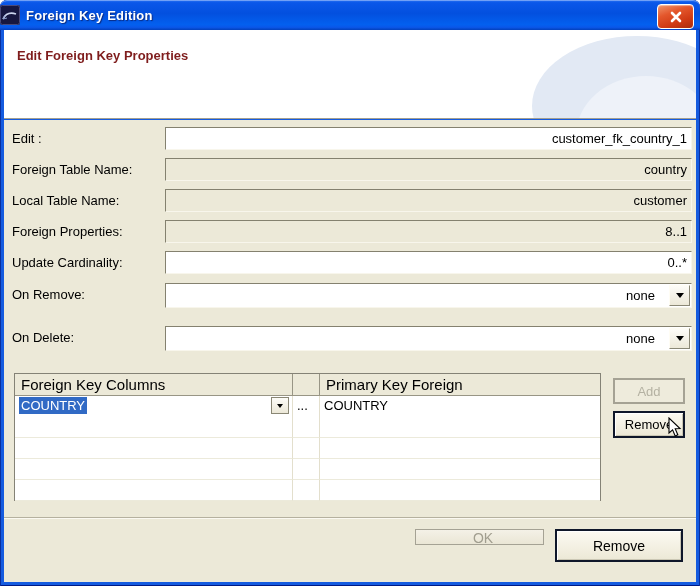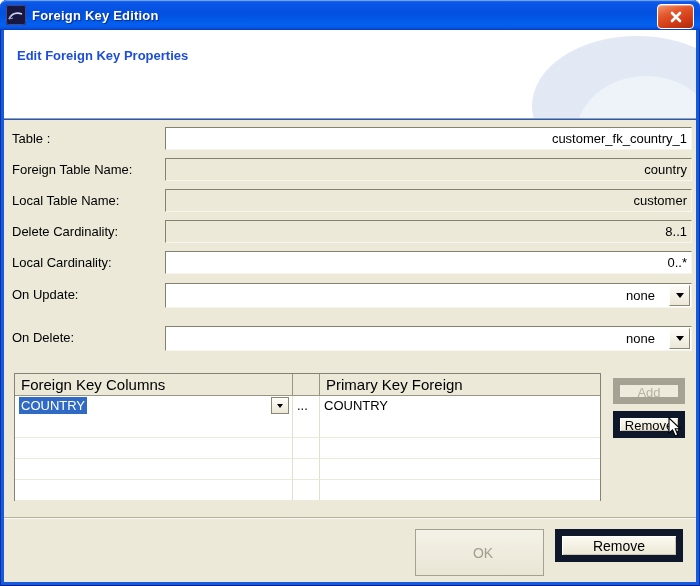--- a/index.html
+++ b/index.html
@@ -10,21 +10,21 @@
     box-shadow: inset 1px 0 0 #0a2f9e, inset -1px 0 0 #0a2f9e, inset 0 -1px 0 #001a86;
     border-radius:7px 7px 0 0;
     overflow:hidden;
   }
   
   .titlebar {
     position:absolute; top:0; left:0; right:0; height:30px;
     background:linear-gradient(180deg,#2b74f3 0%,#0a57e9 9%,#0350df 45%,#0360ef 82%,#0a57e9 91%,#0340bb 100%);
     border-radius:7px 7px 0 0;
     box-shadow: inset 0 1px 0 rgba(255,255,255,.35);
-    display:flex; align-items:center; padding-left:6px;
+    display:flex; align-items:center; 
   }
   .app-icon { width:20px; height:20px; margin-right:6px; flex:0 0 auto; }
   .win-title {
     color:#fff; font-weight:bold; font-size:13px;
     text-shadow:1px 1px 1px #0a2a80; letter-spacing:.2px;
   }
   .close-btn {
     position:absolute; top:4px; right:6px; width:37px; height:25px;
     border:1px solid #fff; border-radius:4px;
     background:linear-gradient(160deg,#f0976f 0%,#e4572c 35%,#cf3a14 70%,#a92c0d 100%);
@@ -33,21 +33,21 @@
   }
   
   .banner {
     position:absolute; top:30px; left:4px; right:4px; height:89px;
     background:#ffffff; border-bottom:1px solid #a39f90; overflow:hidden;
   }
   .deco-a { position:absolute; right:-46px; bottom:-58px; width:210px; height:140px;
             border-radius:50%; background:#e2e9f4; }
   .deco-b { position:absolute; right:-20px; bottom:-78px; width:140px; height:120px;
             border-radius:50%; background:#eef2f9; }
-  .banner-title { position:absolute; left:13px; top:18px; font-size:13px; font-weight:bold; color:#1d4ed8; }
+  .banner-title { position:absolute; left:13px; top:18px; font-size:13px; font-weight:bold; color:#7f1d1d; }
   
   .content { position:absolute; top:120px; left:4px; right:4px; bottom:4px; background:#ece9d8; }
   .frow { position:absolute; left:12px; right:8px; height:23px; }
   .flabel { position:absolute; left:0; top:0; line-height:23px; font-size:13px; color:#000; white-space:nowrap; }
   .fbox {
     position:absolute; left:153px; right:0; top:0; height:23px;
     border:1px solid; border-color:#84816f #f8f6ec #f8f6ec #84816f;
     font-size:13px; line-height:21px; padding:0 4px;
     font-family:"Liberation Sans","DejaVu Sans",sans-serif;
     text-align:right;
@@ -83,34 +83,34 @@
   .cell-combo {
     position:absolute; top:1px; right:3px; width:18px; height:17px;
     background:linear-gradient(180deg,#fdfcf8,#ece8d8);
     border:1px solid #8a8775; display:flex; align-items:center; justify-content:center; cursor:pointer;
   }
   .cell-combo .arr-down { border-top-width:4px; border-left-width:3.5px; border-right-width:3.5px; }
   
   .btn {
     position:absolute; font-size:13px; text-align:center;
     background:linear-gradient(180deg,#fcfaf2,#ece8d6);
-    border:7px solid #0f172a;
+    border:2px solid #0f172a;
     box-shadow: inset 1px 1px 0 #ffffff, inset -1px -1px 0 #cbc7b4;
     color:#000; cursor:pointer;
     font-family:"Liberation Sans","DejaVu Sans",sans-serif;
   }
   .btn:disabled, .btn.disabled {
     color:#b4b1a2; border-color:#a5a294;
     background:#eeebdc; box-shadow:none; cursor:default;
   }
   .btn-add    { left:613px; top:378px; width:72px; height:26px; }
   .btn-remove { left:613px; top:411px; width:72px; height:27px; }
   .sep { position:absolute; left:4px; right:4px; top:517px; height:2px;
          border-top:1px solid #b5b19f; border-bottom:1px solid #fbf9f1; }
-  .btn-ok     { left:415px; top:529px; width:129px; height:47px; font-size:14px; border:1px solid #55534a; box-shadow: inset 1px 1px 0 #ffffff, inset -2px -2px 0 #cbc7b4; padding-left: 7px; }
+  .btn-ok     { left:415px; top:529px; width:129px; height:16px; font-size:14px; border:1px solid #55534a; box-shadow: inset 1px 1px 0 #ffffff, inset -2px -2px 0 #cbc7b4; padding-left: 7px; }
   .btn-ok.disabled { color:#a19e8f; background:linear-gradient(180deg,#f4f1e7,#eae6d5); }
   .btn-cancel { left:555px; top:529px; width:128px; height:33px; font-size:14px; }
   .cursor { position:absolute; left:668px; top:417px; z-index:20; pointer-events:none; }
 </style>
 </head>
 <body>
 
 <div class="window">
 
   <div class="titlebar">
@@ -132,46 +132,46 @@
 
   <div class="banner">
     <div class="deco-a"></div>
     <div class="deco-b"></div>
     <div class="banner-title">Edit Foreign Key Properties</div>
   </div>
 
   <div class="content"></div>
 
   <div class="frow" style="top:127px">
-    <span class="flabel">Table :</span>
+    <span class="flabel">Edit :</span>
     <input class="fbox rw" value="customer_fk_country_1" style="">
   </div>
 
   <div class="frow" style="top:189px">
     <span class="flabel">Local Table Name:</span>
     <div class="fbox ro">customer</div>
   </div>
 
   <div class="frow" style="top:158px">
     <span class="flabel">Foreign Table Name:</span>
     <div class="fbox ro">country</div>
   </div>
 
   <div class="frow" style="top:220px">
-    <span class="flabel">Delete Cardinality:</span>
+    <span class="flabel">Foreign Properties:</span>
     <div class="fbox ro">8..1</div>
   </div>
 
   <div class="frow" style="top:251px">
-    <span class="flabel">Local Cardinality:</span>
+    <span class="flabel">Update Cardinality:</span>
     <input class="fbox rw" value="0..*" style="">
   </div>
 
   <div class="frow" style="top:283px">
-    <span class="flabel">On Update:</span>
+    <span class="flabel">On Remove:</span>
     <div class="fbox combo">
       <span>none</span>
       <span class="combo-btn">
         <i class="arr-down"></i>
       </span>
     </div>
   </div>
 
   <div class="frow" style="top:326px">
     <span class="flabel">On Delete:</span>

